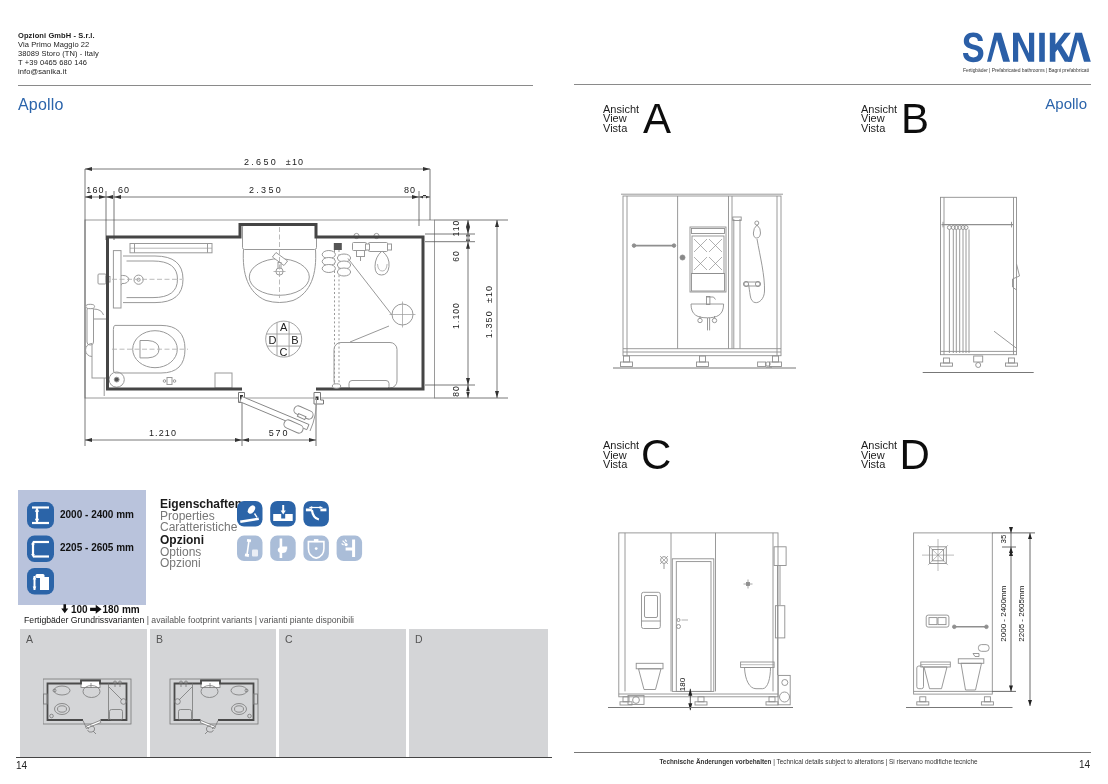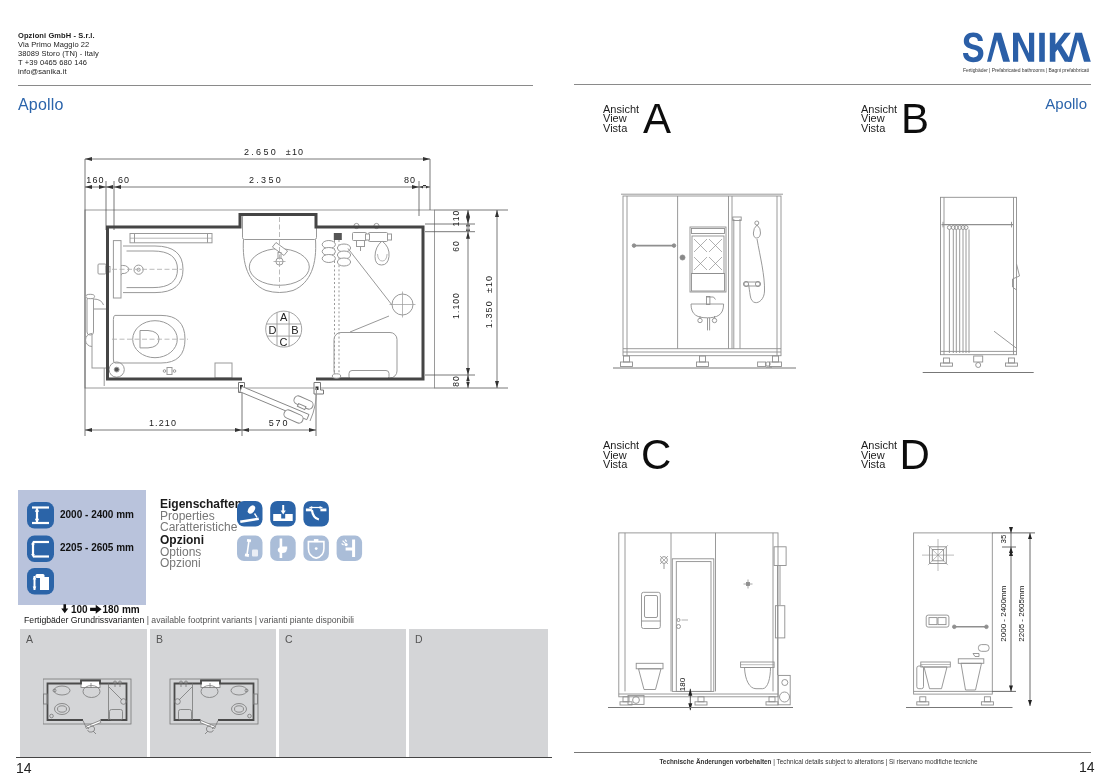--- a/index.html
+++ b/index.html
@@ -10,21 +10,21 @@
   .apollo-l{font-size:16px;color:#2b64ab;letter-spacing:0.2px;}
   .apollo-r{font-size:15px;color:#2b64ab;}
   .ansicht{font-size:11px;line-height:9.65px;color:#1c1c1c;}
   .bigletter{font-size:42px;color:#0d0d0d;line-height:42px;letter-spacing:0;}
   .proptxt{font-size:10px;font-weight:bold;color:#111;letter-spacing:0px;}
   .lblk{font-size:12px;line-height:11.5px;color:#777;}
   .lblk b{color:#1a1a1a;font-weight:bold;}
   .varhead{font-size:8.7px;color:#555;}
   .varhead b{color:#151515;font-weight:normal;}
   .celltr{font-size:10.5px;color:#555;}
-  .pgnum{font-size:14px;color:#222;}
+  .pgnum{font-size:10px;color:#222;}
   .foot{font-size:6.4px;color:#333;}
 </style>
 </head>
 <body>
 
 <div class="abs addr" style="left:18px;top:31px;">
   <b>Opzioni GmbH - S.r.l.</b><br>
   Via Primo Maggio 22<br>
   38089 Storo (TN) - Italy<br>
   T +39 0465 680 146<br>
@@ -57,21 +57,21 @@
 
 <div class="abs ansicht" style="left:603px;top:104.6px;">Ansicht<br>View<br>Vista</div>
 <div class="abs bigletter" style="left:643px;top:98.4px;">A</div>
 <div class="abs ansicht" style="left:861px;top:104.6px;">Ansicht<br>View<br>Vista</div>
 <div class="abs bigletter" style="left:901px;top:98.4px;">B</div>
 <div class="abs ansicht" style="left:603px;top:441.1px;">Ansicht<br>View<br>Vista</div>
 <div class="abs bigletter" style="left:641px;top:434.2px;">C</div>
 <div class="abs ansicht" style="left:861px;top:441.1px;">Ansicht<br>View<br>Vista</div>
 <div class="abs bigletter" style="left:899.5px;top:434.2px;">D</div>
 
-<div id="plan" class="abs" style="left:60px;top:140px;">
+<div id="plan" class="abs" style="left:60px;top:150px;">
 <svg width="470" height="310" viewBox="0 0 470 310" font-family="Liberation Sans, sans-serif">
 <g stroke="#9a9a9a" stroke-width="1" fill="none">
 
   <rect x="25" y="70" width="349.5" height="178"></rect>
 </g>
 
 <g stroke="#555" stroke-width="0.8" fill="none">
   <line x1="25" y1="19" x2="370" y2="19"></line>
   <line x1="25" y1="47" x2="370" y2="47"></line>
   <line x1="25" y1="19" x2="25" y2="296"></line>

